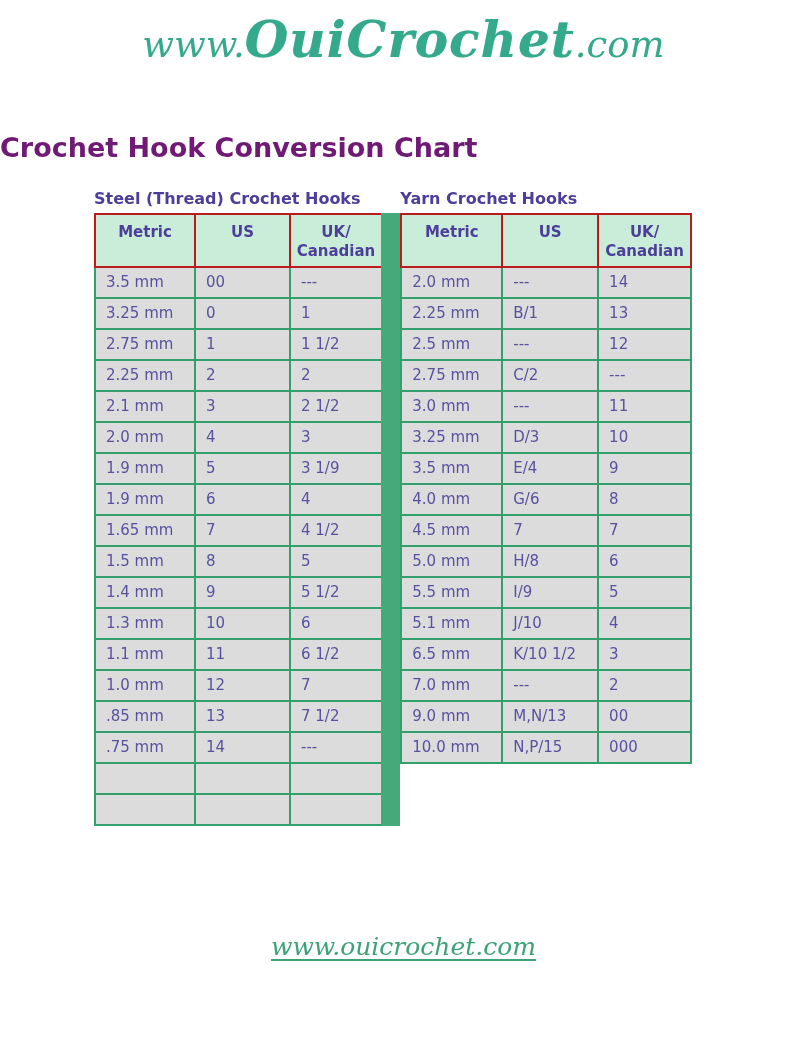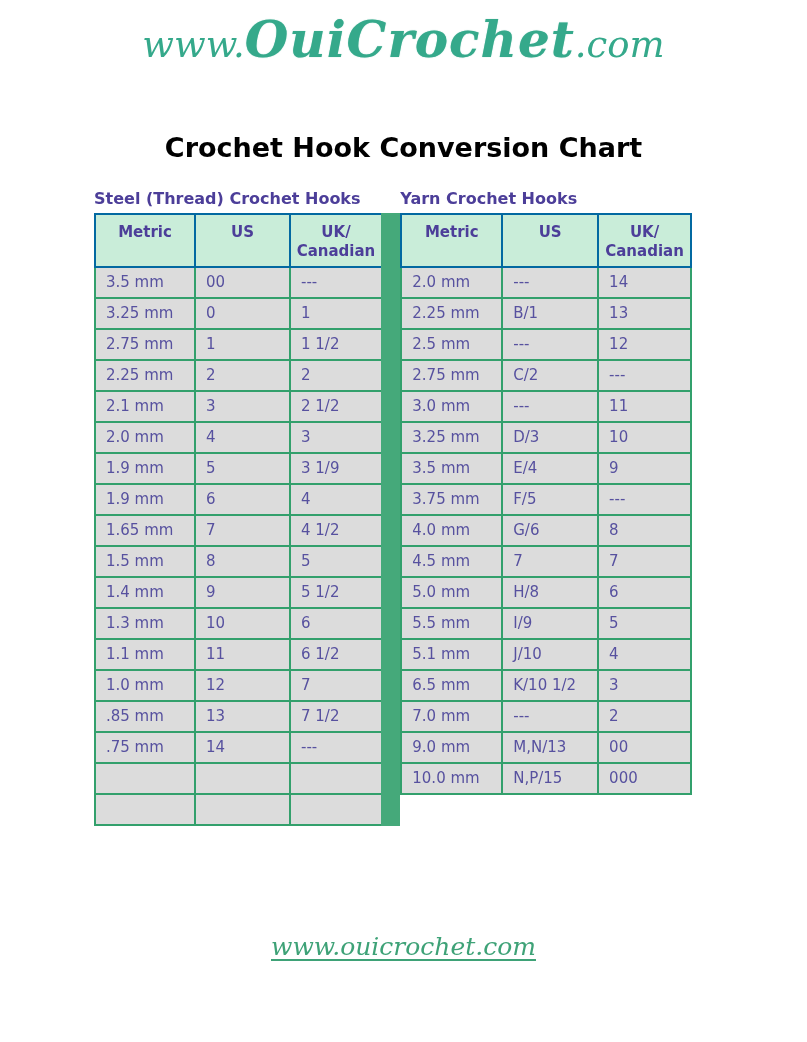--- a/index.html
+++ b/index.html
@@ -27,25 +27,25 @@
     font-family: "DejaVu Serif", serif;
     font-style: italic;
     font-weight: bold;
     font-size: 50px;
     letter-spacing: 1px;
     text-shadow: 0 0 1px rgba(53,169,139,.55), 1px 1px 0 rgba(255,255,255,.5);
     margin-top: 10px;
   }
   .page-title {
     margin: 46px 0 0 0;
-    text-align: center;
+    text-align: left;
     font-size: 27px;
     line-height: 34px;
     font-weight: bold;
-    color: #000000;
+    color: #701a75;
   }
   .chart-area {
     display: flex;
     margin: 24px 0 0 94px;
     width: 598px;
   }
   .col { width: 287px; }
   .col-right { width: 348px; }
   .section-title {
     height: 20px;
@@ -64,21 +64,21 @@
   table.hook-table {
     border-collapse: collapse;
     table-layout: fixed;
     width: 100%;
   }
   table.hook-table col.c1 { width: 100px; }
   table.hook-table col.c2 { width: 95px; }
   table.hook-table col.c3 { width: 92px; }
   table.hook-table th {
     background: #c9edd9;
-    border: 2px solid #0369a1;
+    border: 2px solid #b91c1c;
     color: #4c3e99;
     font-size: 15px;
     line-height: 19px;
     font-weight: bold;
     height: 53px;
     vertical-align: top;
     padding: 8px 4px 0 4px;
     text-align: center;
   }
   table.hook-table td {
@@ -275,25 +275,20 @@
               <td>3.25 mm</td>
               <td>D/3</td>
               <td>10</td>
             </tr>
             <tr>
               <td>3.5 mm</td>
               <td>E/4</td>
               <td>9</td>
             </tr>
             <tr>
-              <td>3.75 mm</td>
-              <td>F/5</td>
-              <td>---</td>
-            </tr>
-            <tr>
               <td>4.0 mm</td>
               <td>G/6</td>
               <td>8</td>
             </tr>
             <tr>
               <td>4.5 mm</td>
               <td>7</td>
               <td>7</td>
             </tr>
             <tr>

